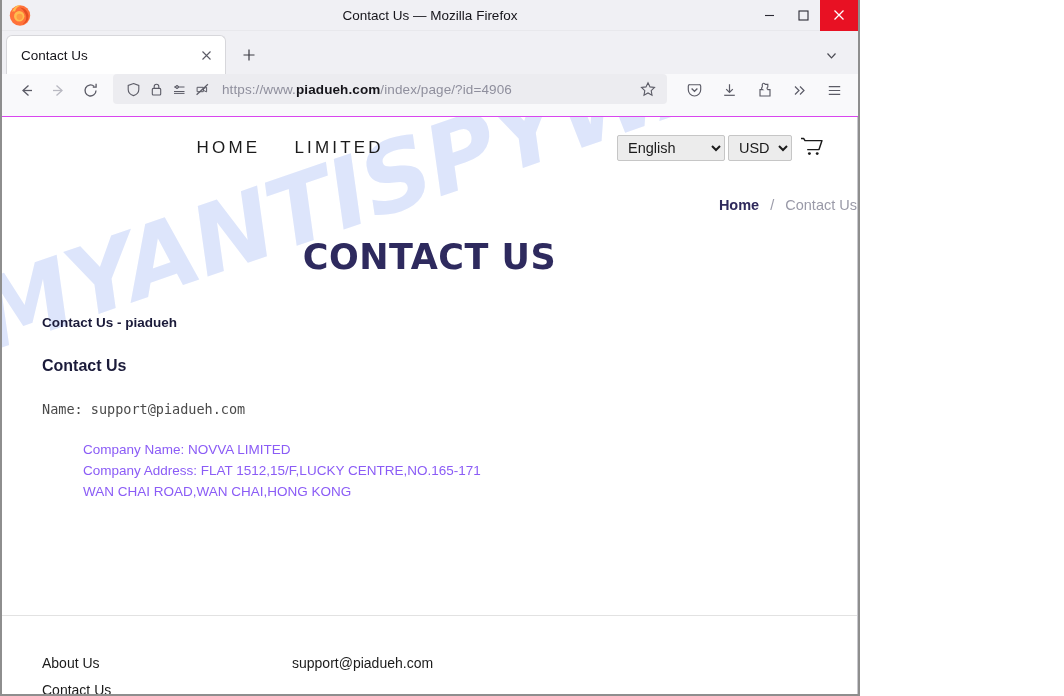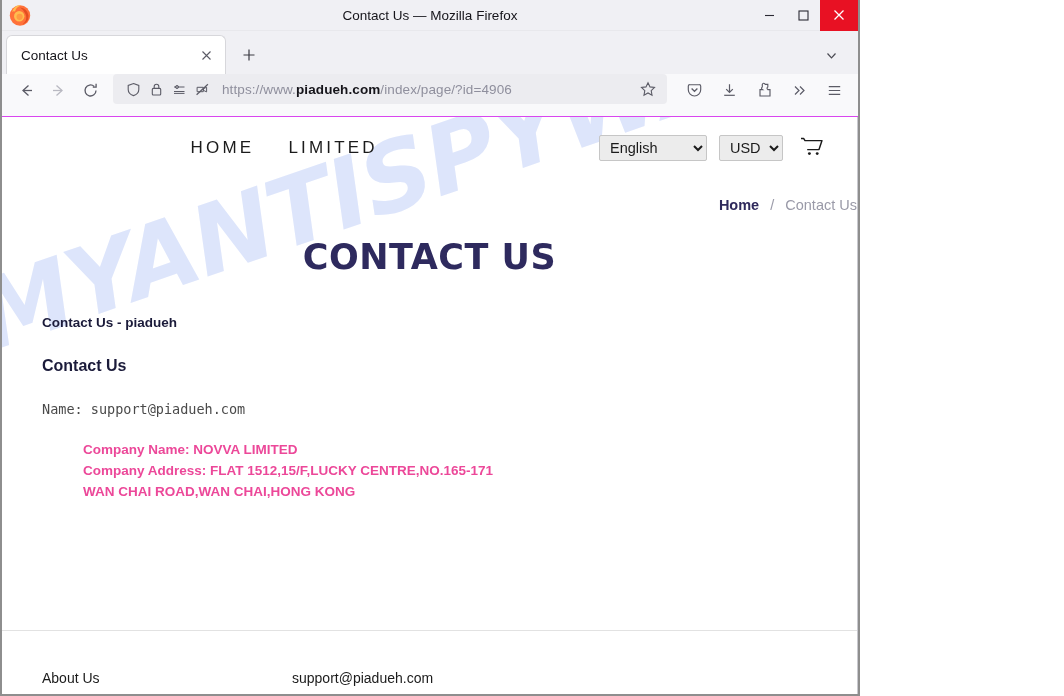--- a/index.html
+++ b/index.html
@@ -156,21 +156,21 @@
   #mainnav {
     display: flex; gap: 34px;
     margin: 0 auto 0 auto;
     padding-left: 100px;
   }
   .navlink {
     font-size: 17px; letter-spacing: 3.2px;
     color: #1b1b1b; font-weight: 400;
     text-decoration: none; white-space: nowrap;
   }
-  #header-right { display: flex; align-items: center; gap: 12px; margin-left: auto; padding-left: 44px; }
+  #header-right { display: flex; align-items: center; gap: 3px; margin-left: auto; padding-left: 44px; }
   select.sel {
     font-family: "Liberation Sans", sans-serif;
     font-size: 14.5px; color: #1b1b1b;
     background: #ececec;
     border: 1px solid #c6c6c6;
     border-radius: 2px;
     padding: 3px 4px 3px 6px;
     height: 26px;
   }
   #sel-lang { width: 108px; }
@@ -209,27 +209,27 @@
     margin-top: 27px;
     font-size: 16px; font-weight: bold; color: #1b1b3a;
   }
   #c-email {
     margin-top: 26px;
     font-family: "DejaVu Sans Mono", monospace;
     font-size: 13.5px; color: #4a4a4a;
   }
   #c-company { margin-top: 22px; padding-left: 41px; }
   #c-company div {
-    font-size: 13.5px; font-weight: bold; color: #ec4899;
+    font-size: 13.5px; font-weight: normal; color: #8b5cf6;
     line-height: 21px;
   }
 
   
   #footer {
-    position: absolute; left: 0; right: 0; bottom: 0; z-index: 3;
+    position: absolute; left: 0; right: 0; bottom: 15px; z-index: 3;
     border-top: 1px solid #e2e2e2;
     background: #fff;
     height: 64px;
     padding: 34px 40px 0 40px;
   }
   #footer-row { display: flex; }
   #footer-col1 { width: 250px; }
   .flink {
     display: block;
     font-size: 14px; color: #1b1b1b;

